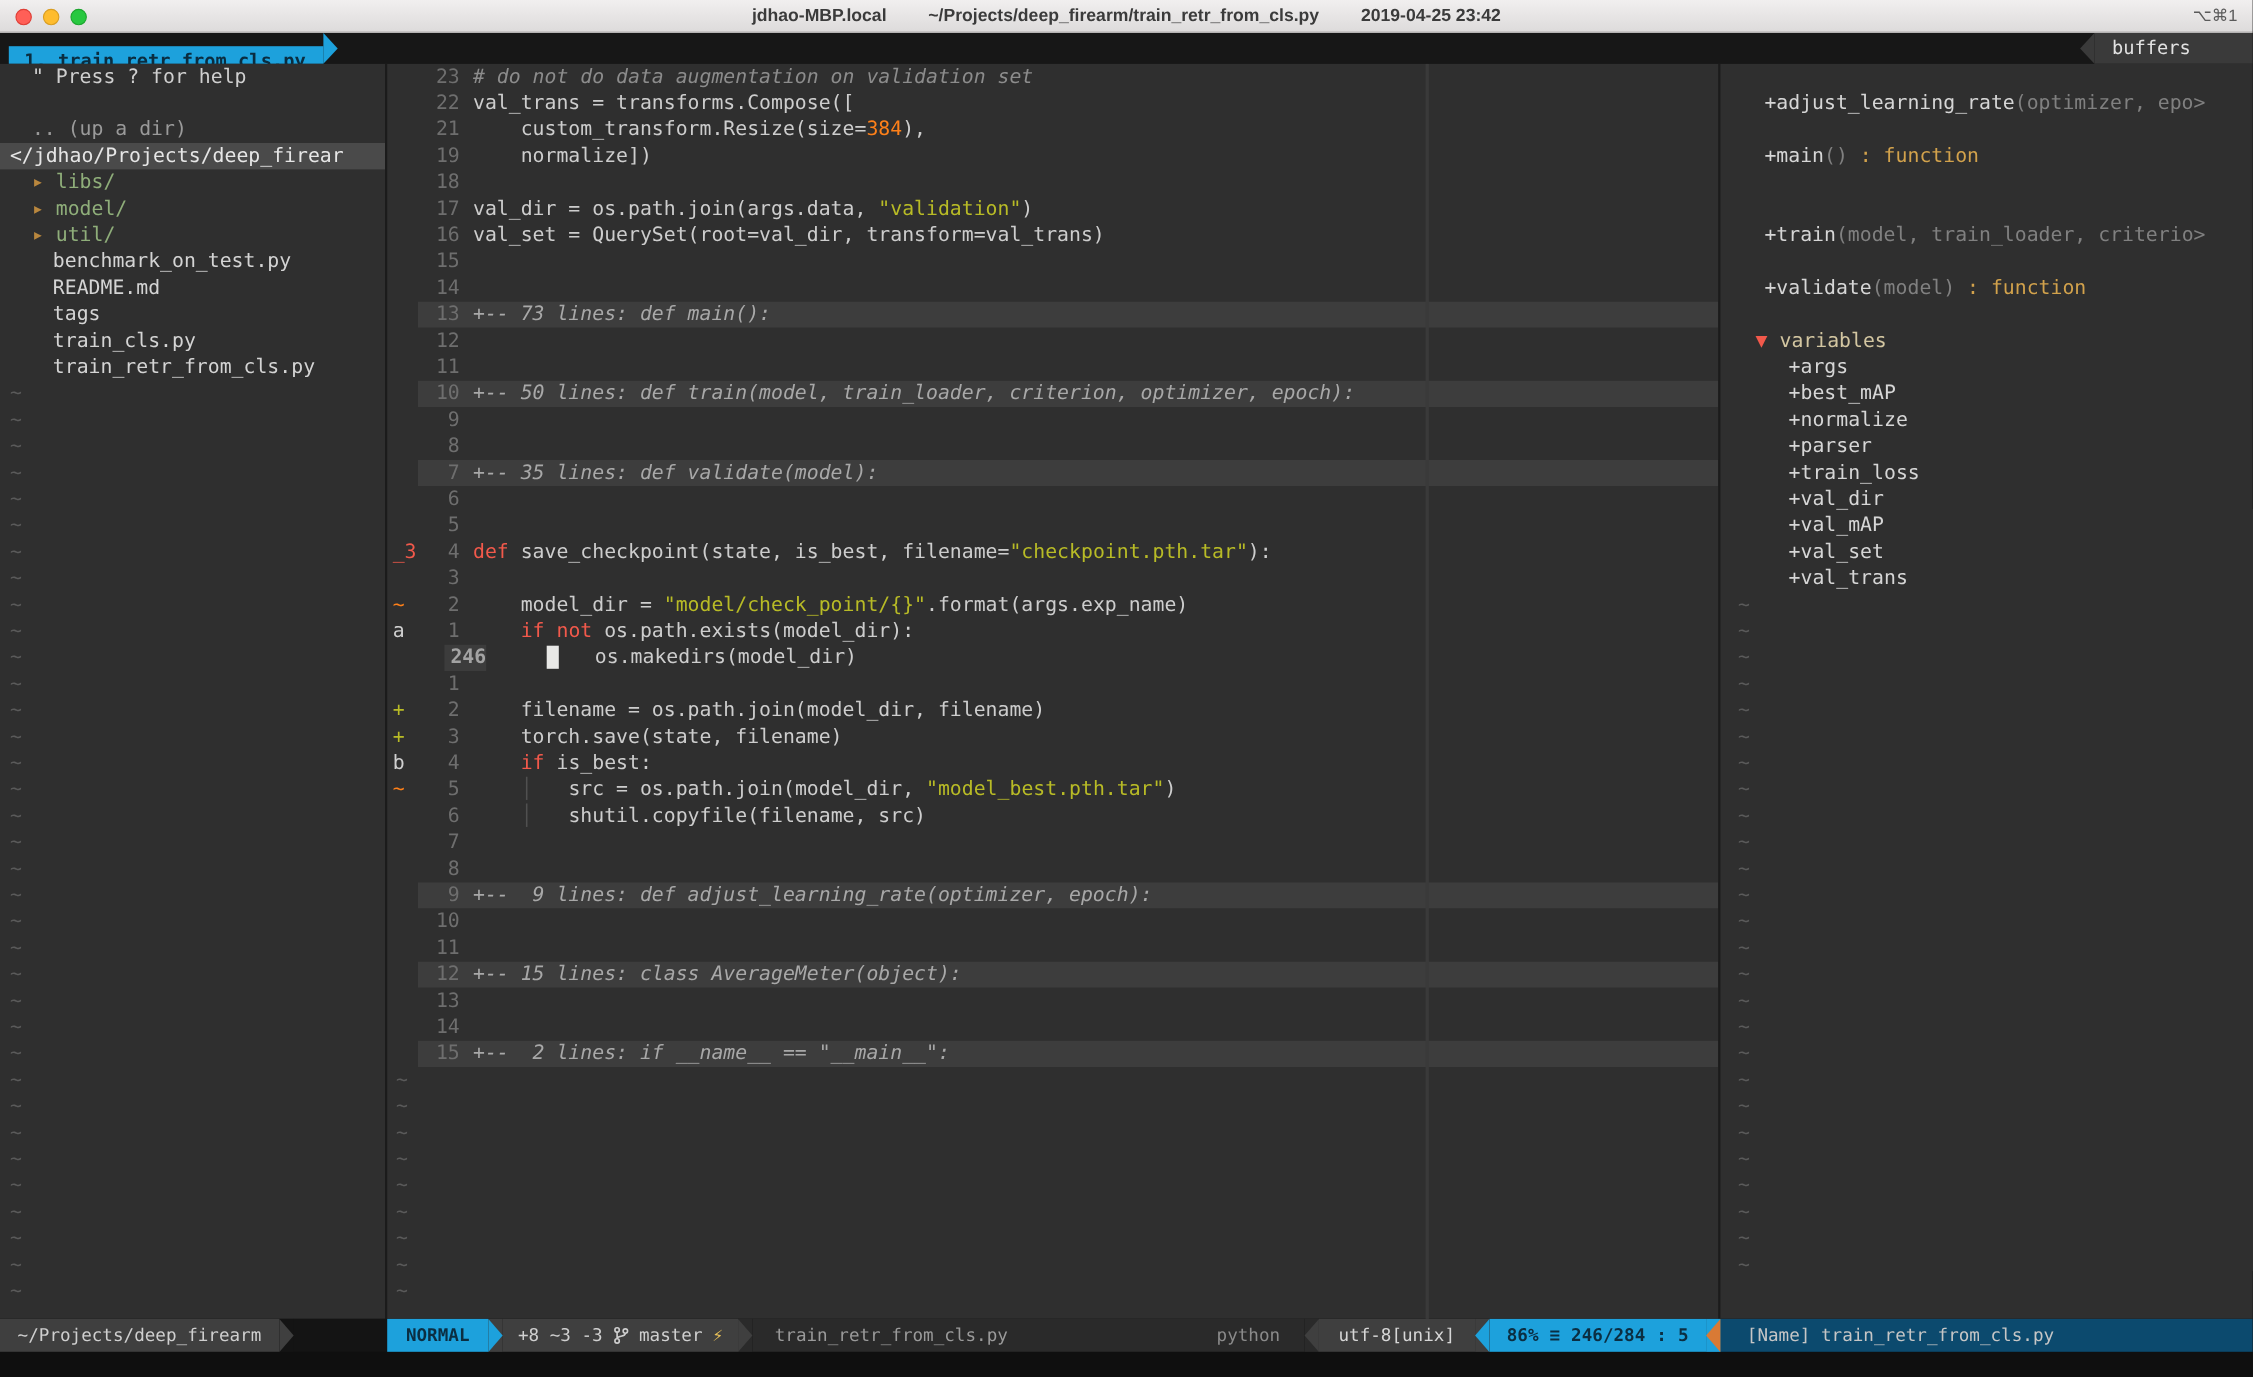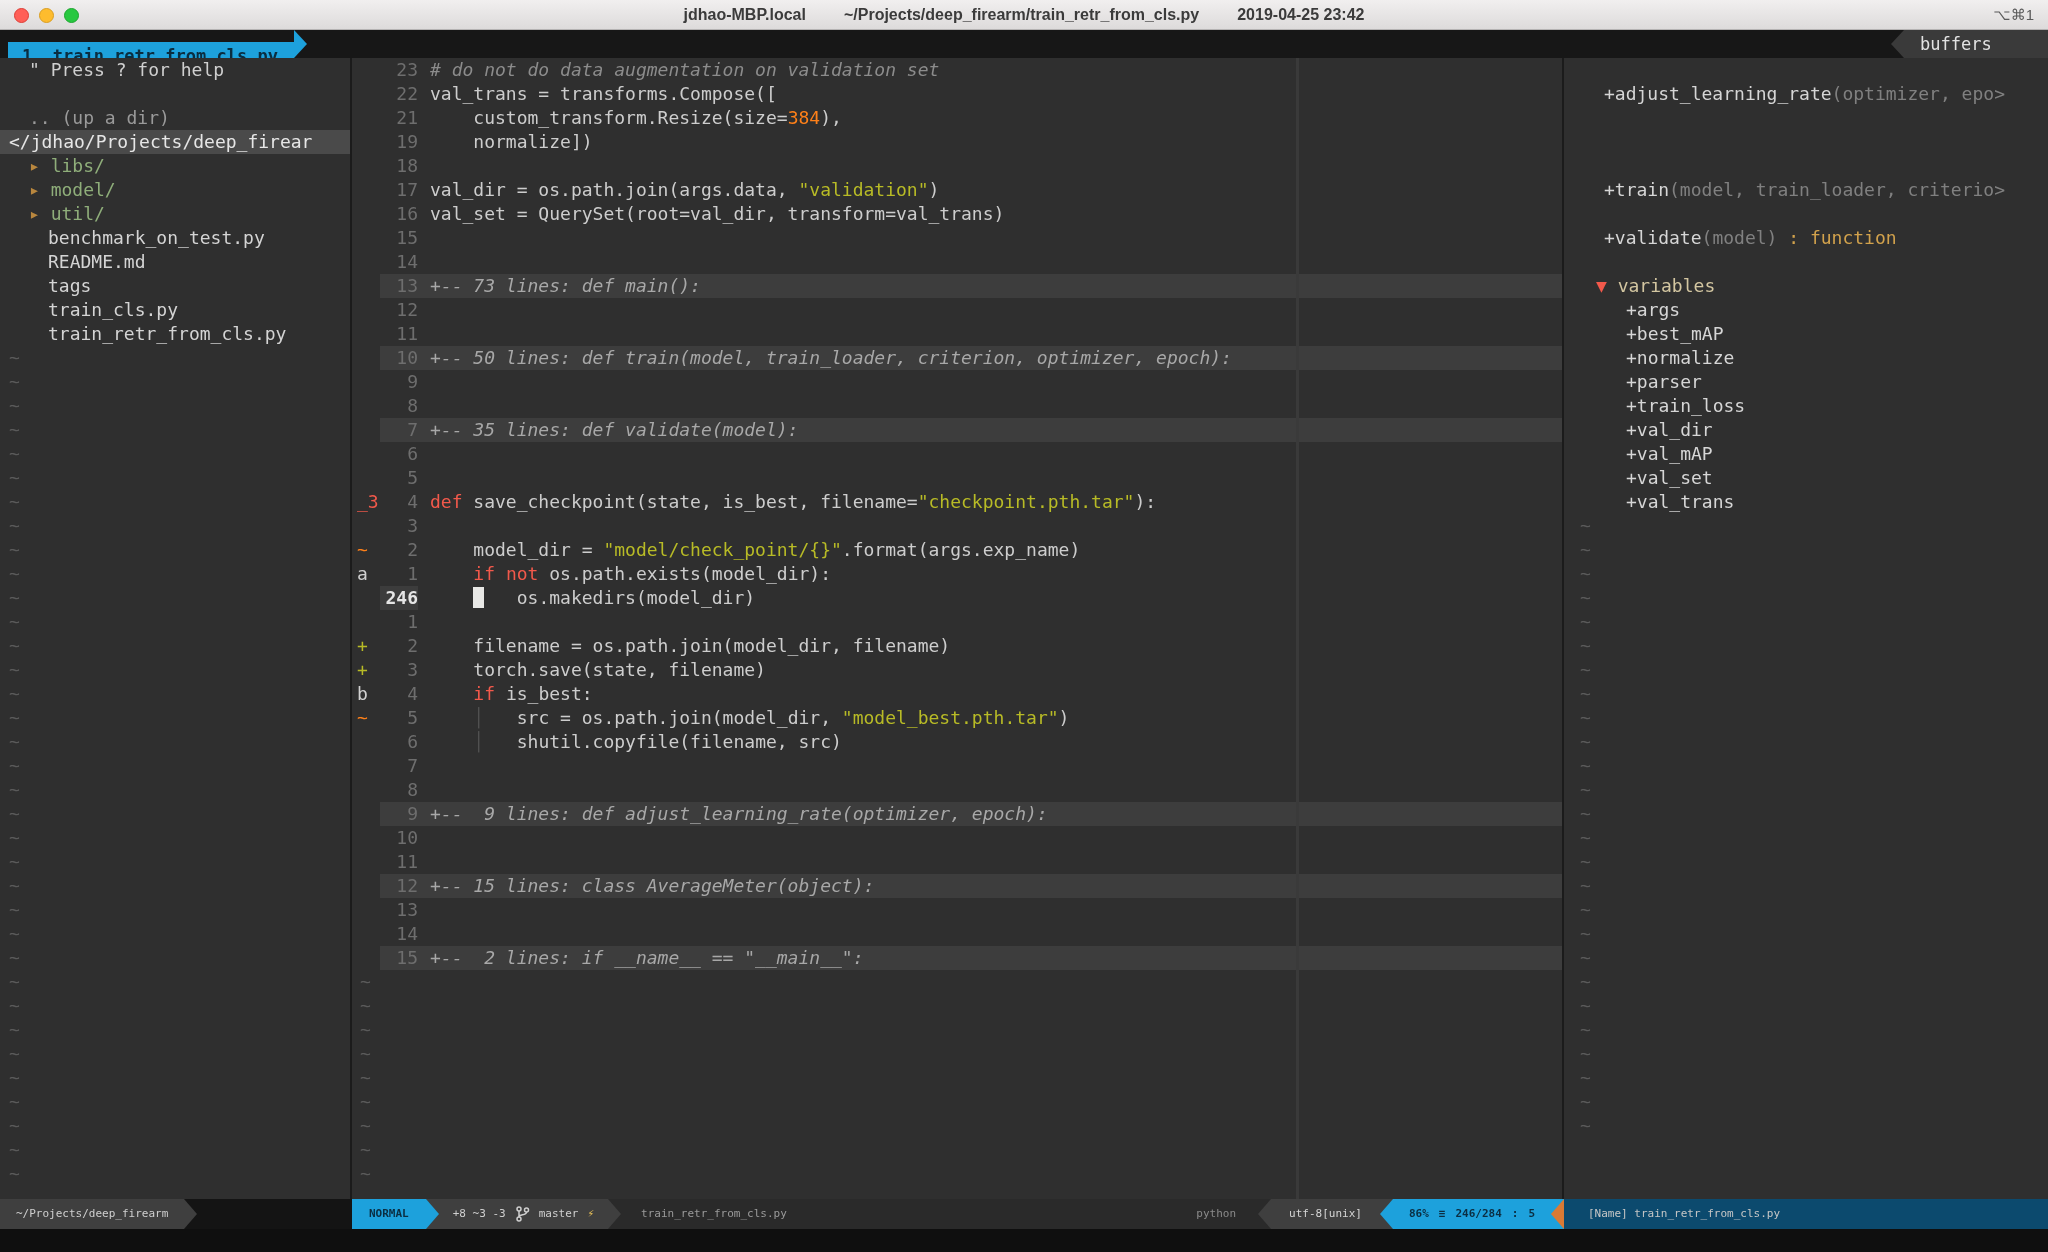--- a/index.html
+++ b/index.html
@@ -55,21 +55,21 @@
   .tilde-row { color:#5a5a5a; padding-left:9px; }
 
   
   .ed-row { display:flex; }
   .ed-sign { width:28px; flex:none; padding-left:5px; color:#cfcfcf; }
   .sg-add { color:#b8bb26; } .sg-mod { color:#fe8019; }
   .sg-mark{ color:#d0d0d0; } .sg-del { color:#f2594b; }
   .ed-main { flex:1; display:flex; min-width:0; }
   .fold-line .ed-main { background:#3d3d3d; }
   .ed-num { width:38px; flex:none; text-align:right; color:#6e6e6e; margin-right:12px; }
-  .ed-num.cur { color:#e5e5e5; background:#3c3c3c; font-weight:bold; }
+  .ed-num.cur { color:#a3a3a3; background:#3c3c3c; font-weight:bold;margin-left:24px; }
   .ed-text { flex:1; min-width:0; color:#cdcdcd; white-space:pre; }
   .fold-line .ed-text { color:#a8a8a8; font-style:italic; }
   .tok-p { color:#cdcdcd; }
   .tok-c { color:#8c8c8c; font-style:italic; }
   .tok-s { color:#b8bb26; }
   .tok-k { color:#f2594b; }
   .tok-n { color:#fe8019; }
   .tok-g { color:#505050; }
   .tok-cur { background:#e8e8e6; color:#2f2f2f; }
   .ed-tilde { color:#5a5a5a; padding-left:8px; }
@@ -81,21 +81,21 @@
   .tb-child { padding-left:62px; }
   .tb-tilde { padding-left:16px; color:#5a5a5a; }
   .tb-name  { color:#d6d6d6; }
   .tb-sig   { color:#808080; }
   .tb-kindtxt { color:#d2a24c; }
   .tb-hl    { background:#d9a038; color:#2b2b2b; }
   .tb-arrow { color:#f2594b; }
   .tb-ktext { color:#d3c6a1; }
 
   
-  .statusline { height:30px; flex:none; background:#141414; display:flex; font-size:11px; line-height:30px; }
+  .statusline { height:30px; flex:none; background:#141414; display:flex; font-size:16px; line-height:30px; }
   .sl-left { width:352px; flex:none; display:flex; }
   .sl-mid  { flex:1; display:flex; min-width:0; }
   .sl-right{ width:484px; flex:none; background:#0c4a6e; color:#c6c6c6; padding-left:24px; white-space:pre; overflow:hidden; }
   .seg { white-space:pre; flex:none; }
   .seg.path { background:#3f3f3f; color:#cfcfcf; padding:0 16px; }
   .fill { flex:1; background:#141414; }
   .seg.mode { background:#1da1dc; color:#0b2e42; font-weight:bold; padding:0 17px; }
   .seg.git { background:#3f3f3f; color:#cfcfcf; padding:0 14px; display:flex; align-items:center; gap:9px; }
   .bolt { color:#e8c158; }
   .seg.mid { flex:1; background:#2a2a2a; display:flex; min-width:0; }
@@ -246,20 +246,21 @@
           <div class="ed-tilde">~</div>
           <div class="ed-tilde">~</div>
         </div>
     </div>
     <div class="vsep"></div>
     <div class="tagbar">
       <div>
           <div class="tb-row "></div>
           <div class="tb-row tb-tag"><span class="tb-name">+adjust_learning_rate</span><span class="tb-sig">(optimizer, epo</span><span class="tb-sig">&gt;</span></div>
           <div class="tb-row "></div>
+          <div class="tb-row tb-tag"><span class="tb-name">+main</span><span class="tb-sig">()</span><span class="tb-kindtxt"> : function</span></div>
           <div class="tb-row "></div>
           <div class="tb-row "></div>
           <div class="tb-row tb-tag"><span class="tb-name">+train</span><span class="tb-sig">(model, train_loader, criterio</span><span class="tb-sig">&gt;</span></div>
           <div class="tb-row "></div>
           <div class="tb-row tb-tag"><span class="tb-name">+validate</span><span class="tb-sig">(model)</span><span class="tb-kindtxt"> : function</span></div>
           <div class="tb-row "></div>
           <div class="tb-row tb-kind"><span class="tb-arrow">▼ </span><span class="tb-ktext">variables</span></div>
           <div class="tb-row tb-child"><span class="tb-name">+args</span></div>
           <div class="tb-row tb-child"><span class="tb-name">+best_mAP</span></div>
           <div class="tb-row tb-child"><span class="tb-name">+normalize</span></div>

